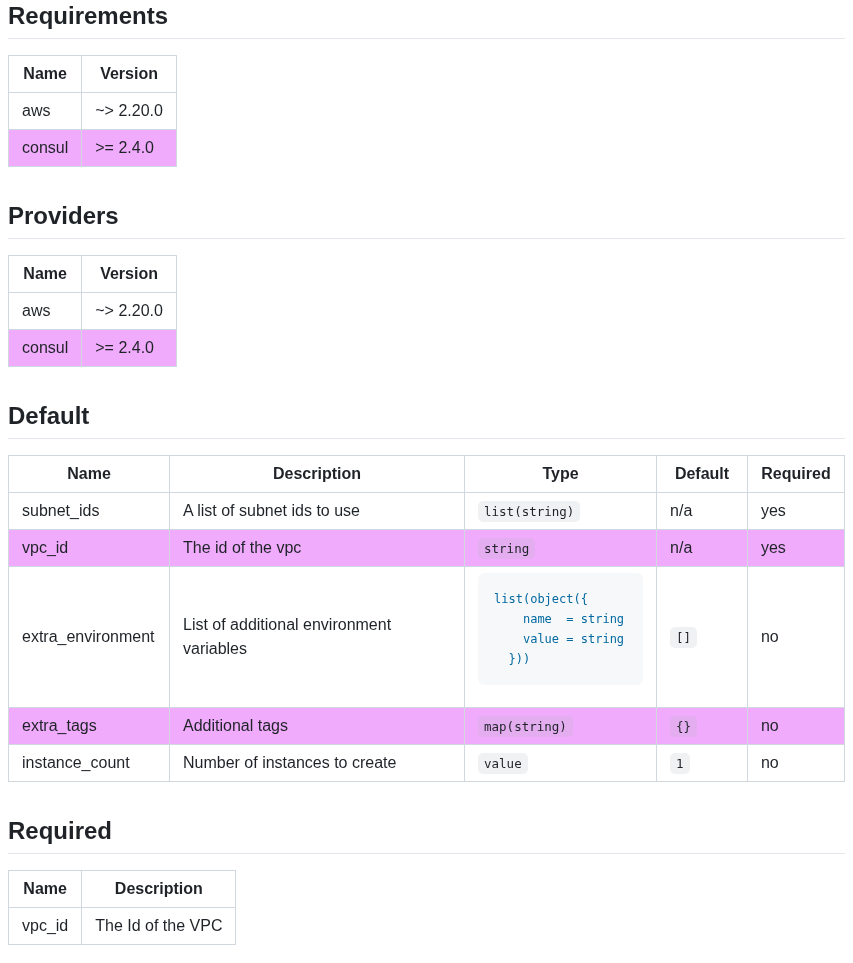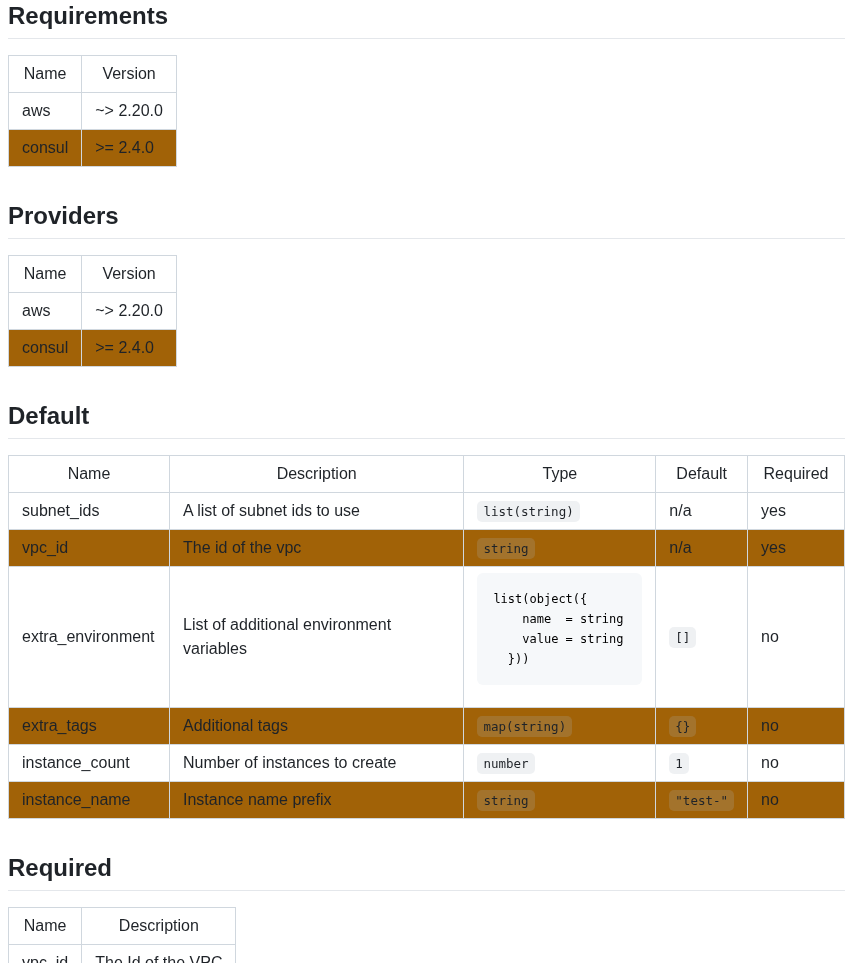--- a/index.html
+++ b/index.html
@@ -29,26 +29,26 @@
     border-collapse: collapse;
     border-spacing: 0;
     margin: 0 0 16px 0;
   }
   th, td {
     border: 1px solid #d0d7de;
     padding: 6px 13px;
     vertical-align: middle;
   }
   th {
-    font-weight: 400;
+    font-weight: 700;
     text-align: center;
     white-space: nowrap;
   }
   td { text-align: left; }
-  tbody tr:nth-child(2n) { background-color: #a16207; }
+  tbody tr:nth-child(2n) { background-color: #f0abfc; }
   .inputs-table { width: 837px; }
   .col-center { text-align: left; }
   code.chip {
     font-family: "DejaVu Sans Mono", monospace;
     font-size: 12.5px;
     line-height: 1.2;
     background: rgba(175,184,193,0.2);
     padding: 3px 6px;
     border-radius: 5px;
     white-space: nowrap;
@@ -58,21 +58,21 @@
   pre.code-block {
     font-family: "DejaVu Sans Mono", monospace;
     font-size: 12px;
     line-height: 20px;
     background: #f6f8fa;
     border-radius: 6px;
     padding: 16px;
     margin: 0 0 16px 0;
     white-space: pre;
     overflow: hidden;
-    color: #000000;
+    color: #0369a1;
   }
 </style>
 </head>
 <body>
 
 <main>
 
   <section>
     <h2>Requirements</h2>
     <table>
@@ -166,31 +166,24 @@
         <tr>
           <td>extra_tags</td>
           <td>Additional tags</td>
           <td><code class="chip">map(string)</code></td>
           <td><code class="chip">{}</code></td>
           <td class="col-center">no</td>
         </tr>
         <tr>
           <td>instance_count</td>
           <td>Number of instances to create</td>
-          <td><code class="chip">number</code></td>
+          <td><code class="chip">value</code></td>
           <td><code class="chip">1</code></td>
           <td class="col-center">no</td>
         </tr>
-        <tr>
-          <td>instance_name</td>
-          <td>Instance name prefix</td>
-          <td><code class="chip">string</code></td>
-          <td><code class="chip">"test-"</code></td>
-          <td class="col-center">no</td>
-        </tr>
       </tbody>
     </table>
   </section>
 
   <section>
     <h2>Required</h2>
     <table>
       <thead>
         <tr>
           <th>Name</th>

